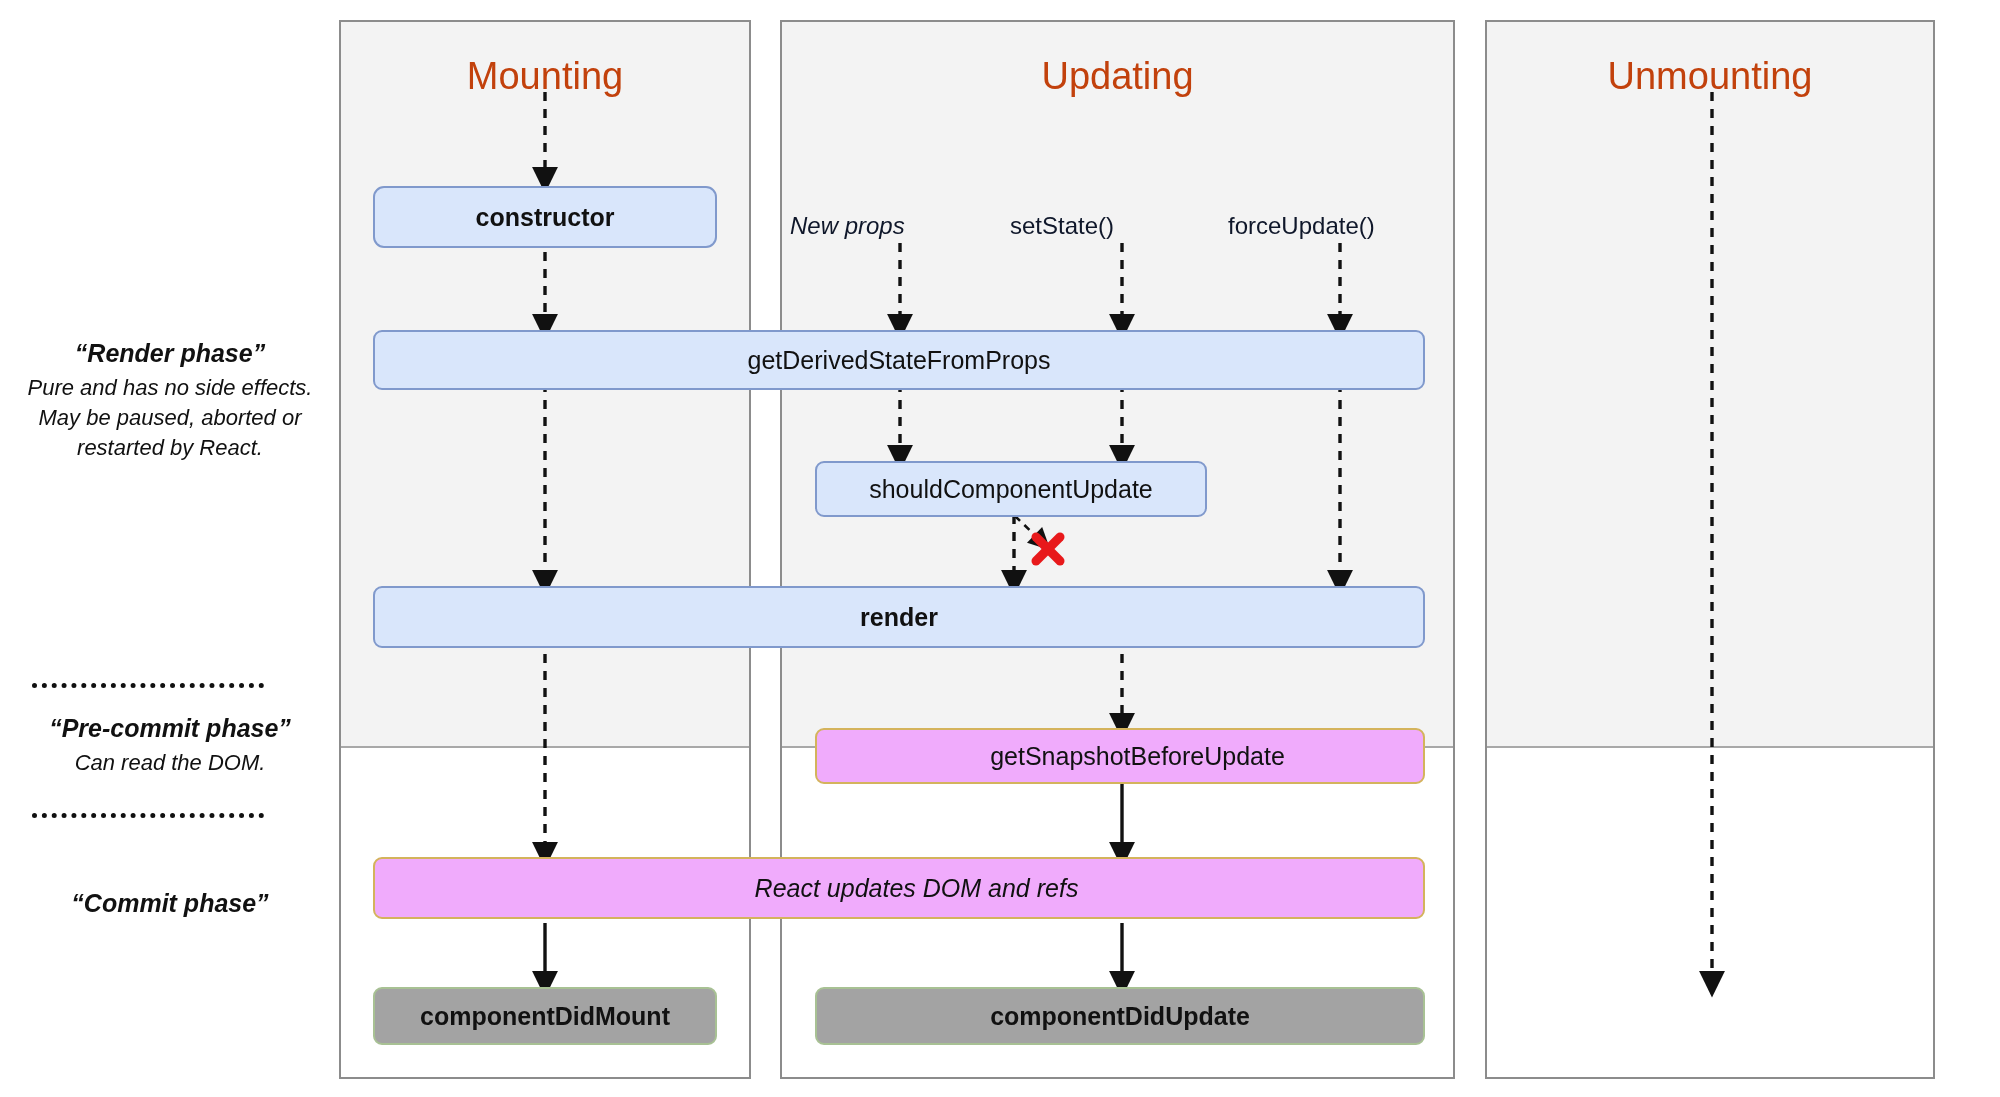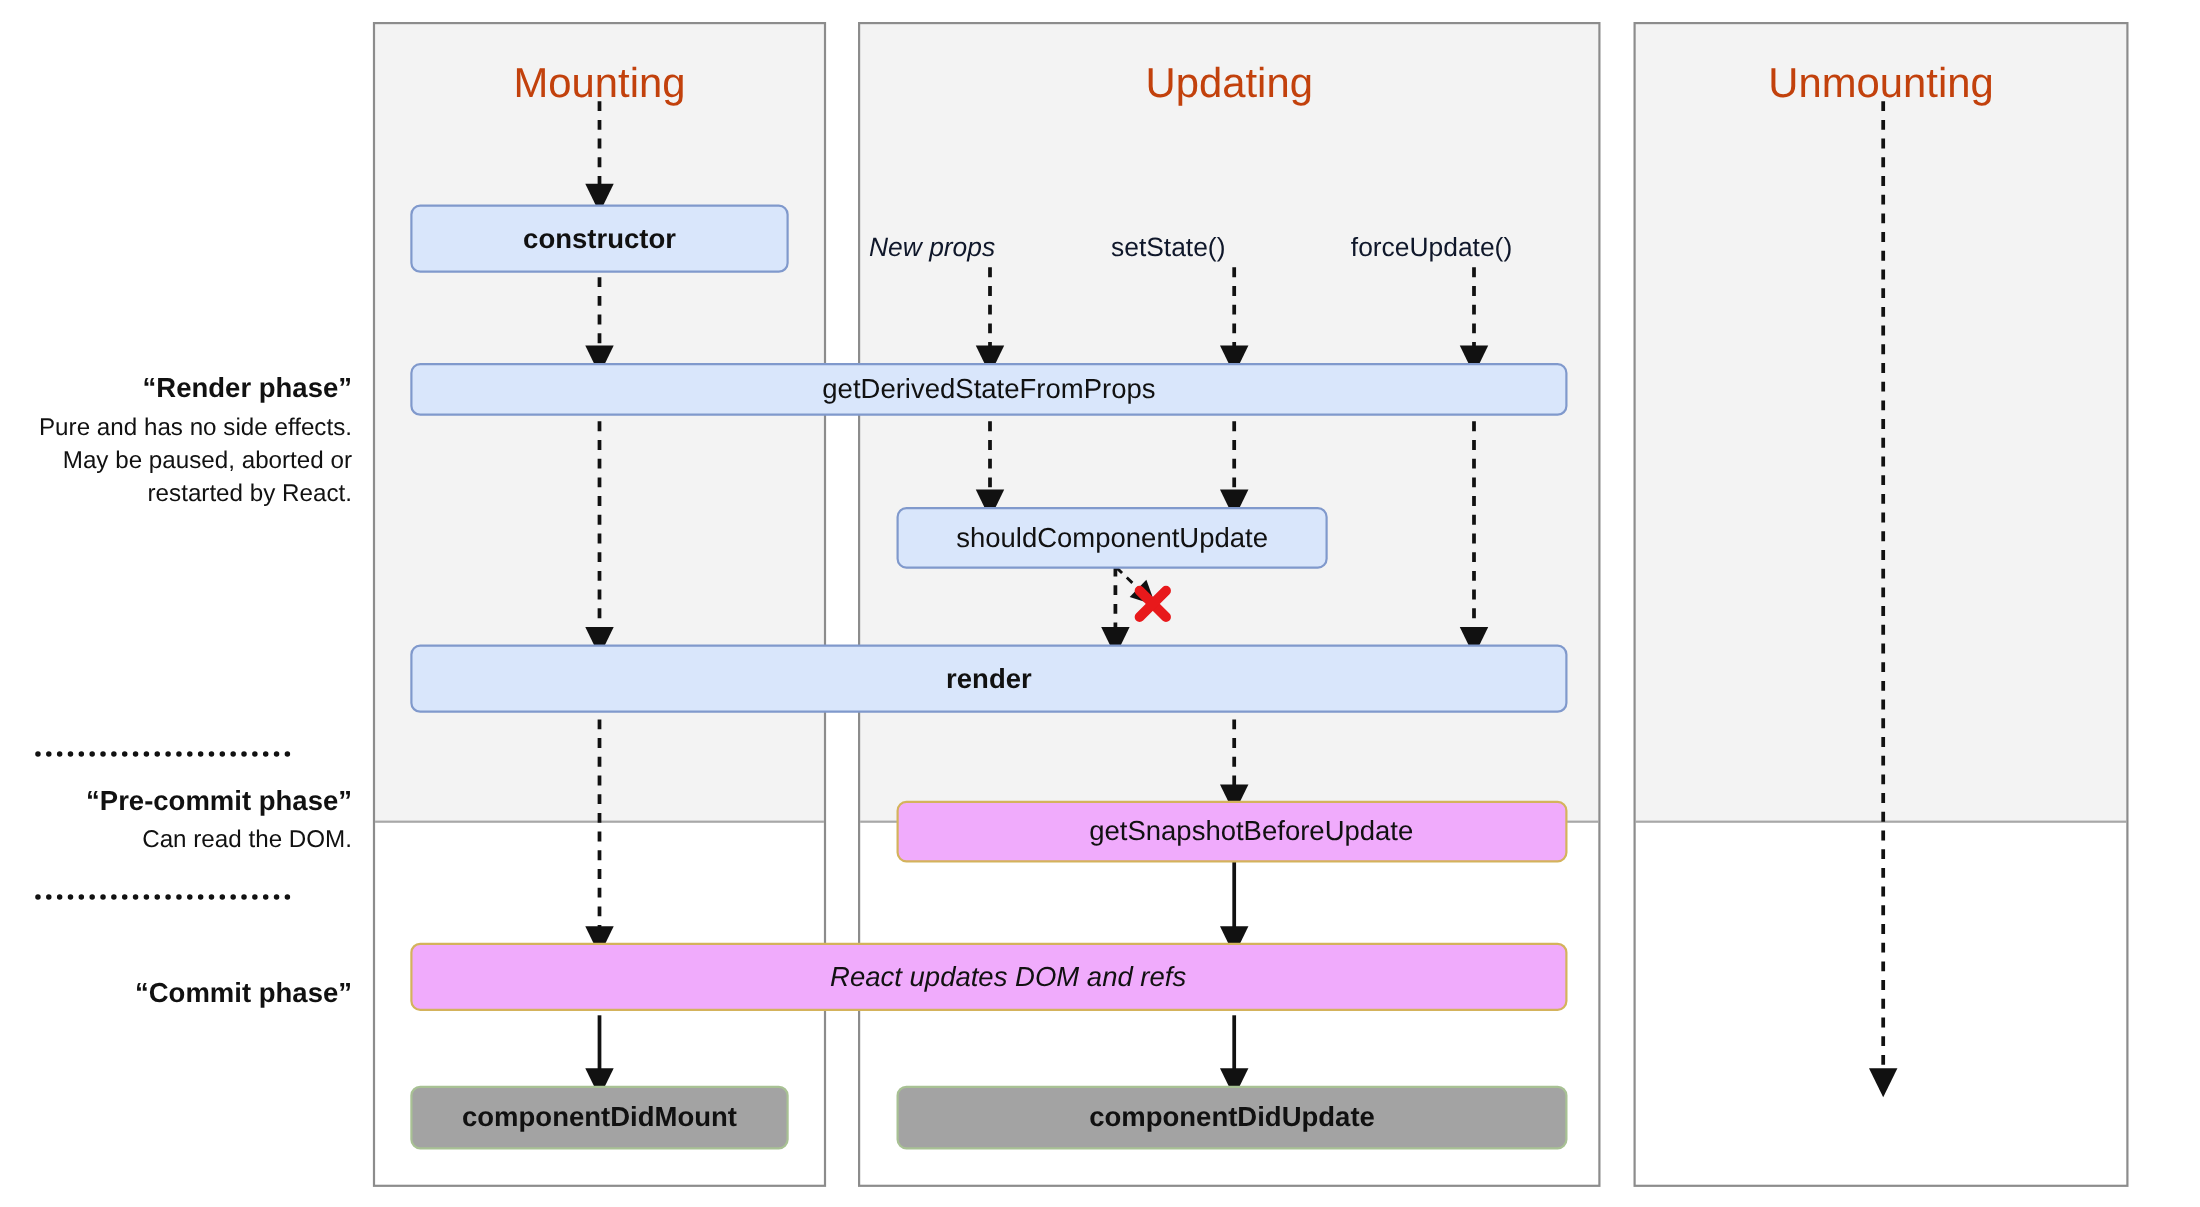--- a/index.html
+++ b/index.html
@@ -57,22 +57,23 @@
     font-size:24px;line-height:28px;
     text-align:left;white-space:nowrap;
     color:#0f172a;
   }
   .trigger.italic{font-style:italic;}
 
   
   .side{
     position:absolute;
     width:300px;
-    text-align:right;
+    text-align:center;
     color:#111;
+    font-style:italic;
   }
   .side .side-title{
     font-size:25px;line-height:31px;font-weight:bold;
     margin-bottom:4px;
   }
   .side .side-desc{
     font-size:22px;line-height:30px;
   }
   .dotline{
     position:absolute;
@@ -186,23 +187,23 @@
     </g>
   </svg>
 
   <svg class="xmark" width="46" height="46" viewBox="0 0 46 46" style="position:absolute;left:1025px;top:526px;">
     <g stroke="#e8191b" stroke-width="9" stroke-linecap="round">
       <line x1="11" y1="11" x2="35" y2="35"></line>
       <line x1="35" y1="11" x2="11" y2="35"></line>
     </g>
   </svg>
 
-  <div class="node blue bold" style="left:373px;top:186px;width:344px;height:62px;">constructor</div>
-
-  <div class="node blue" style="left:373px;top:330px;width:1052px;height:48px;">getDerivedStateFromProps</div>
+  <div class="node blue bold" style="left:373px;top:186px;width:344px;height:62px;border-radius:11px;">constructor</div>
+
+  <div class="node blue" style="left:373px;top:330px;width:1052px;height:60px;">getDerivedStateFromProps</div>
 
   <div class="node blue" style="left:815px;top:461px;width:392px;height:56px;">shouldComponentUpdate</div>
 
   <div class="node blue bold" style="left:373px;top:586px;width:1052px;height:62px;">render</div>
 
   <div class="node yellow" style="left:815px;top:728px;width:610px;height:56px;">getSnapshotBeforeUpdate</div>
 
   <div class="node yellow italic" style="left:373px;top:857px;width:1052px;height:62px;">React updates DOM and refs</div>
 
   <div class="node green bold" style="left:373px;top:987px;width:344px;height:58px;">componentDidMount</div>

